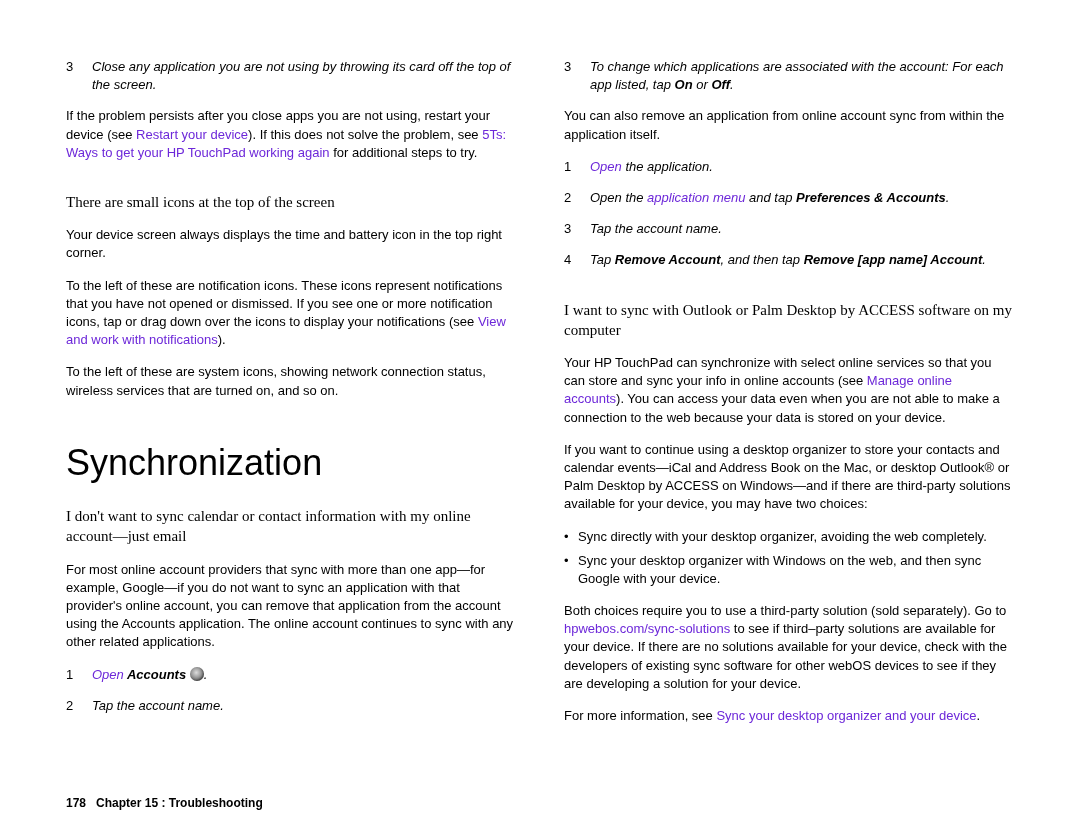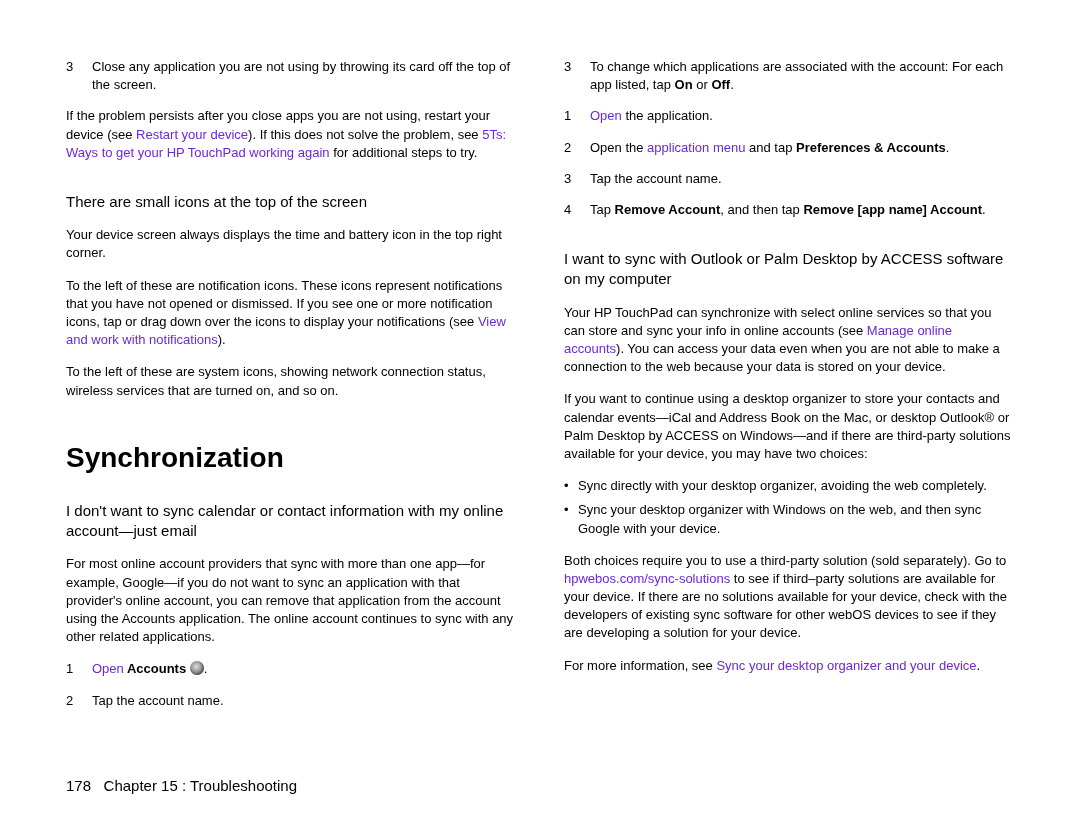--- a/index.html
+++ b/index.html
@@ -26,50 +26,52 @@
   }
   p { margin: 0 0 14px 0; }
   .num-row {
     display: flex;
     margin: 0 0 13px 0;
   }
   .num-row .n {
     width: 26px;
     flex-shrink: 0;
   }
-  .num-row .t { flex: 1; }
+  .num-row .t { flex: 1; font-style: italic; }
   .link { color: #6d28d9; }
   b, .bold { font-weight: 700; text-align: center; }
   h3 {
     font-size: 15px;
     font-weight: 400;
     margin: 0 0 14px 0;
     line-height: 1.35;
+    font-family: Liberation Serif, serif;
   }
   h2 {
-    font-size: 28px;
-    font-weight: 700;
-    margin: 0 0 24px 0;
+    font-size: 36px;
+    font-weight: 400;
+    margin: 0 0 18px 0;
   }
   .sec-gap { margin-top: 30px; }
   .sec-gap-lg { margin-top: 38px; }
   .bullet-row {
     display: flex;
     margin: 0 0 6px 0;
   }
   .bullet-row .b {
     width: 14px;
     flex-shrink: 0;
   }
   .bullet-row .t { flex: 1; }
   .footer {
     position: absolute;
     left: 66px;
-    bottom: 38px;
-    font-size: 15px;
+    bottom: 22px;
+    font-size: 12px;
+    font-weight: bold;
   }
   .icon-accounts {
     display: inline-block;
     width: 14px;
     height: 14px;
     background: radial-gradient(circle at 45% 40%, #ddd 0%, #888 55%, #444 100%);
     border-radius: 50%;
     vertical-align: -2px;
     box-shadow: inset -1px -1px 2px rgba(0,0,0,.4);
   }
@@ -121,20 +123,21 @@
 
   <div class="col">
 
     <div class="num-row">
       <div class="n">3</div>
       <div class="t">
         <span>To change which applications are associated with the account: For each app listed, tap </span><b>On</b><span> or </span><b>Off</b><span>.</span>
       </div>
     </div>
 
+    <p>You can also remove an application from online account sync from within the application itself.</p>
 
     <div class="num-row">
       <div class="n">1</div>
       <div class="t"><span class="link">Open</span><span> the application.</span></div>
     </div>
 
     <div class="num-row">
       <div class="n">2</div>
       <div class="t">
         <span>Open the </span><span class="link">application menu</span><span> and tap </span><b>Preferences &amp; Accounts</b><span>.</span>

